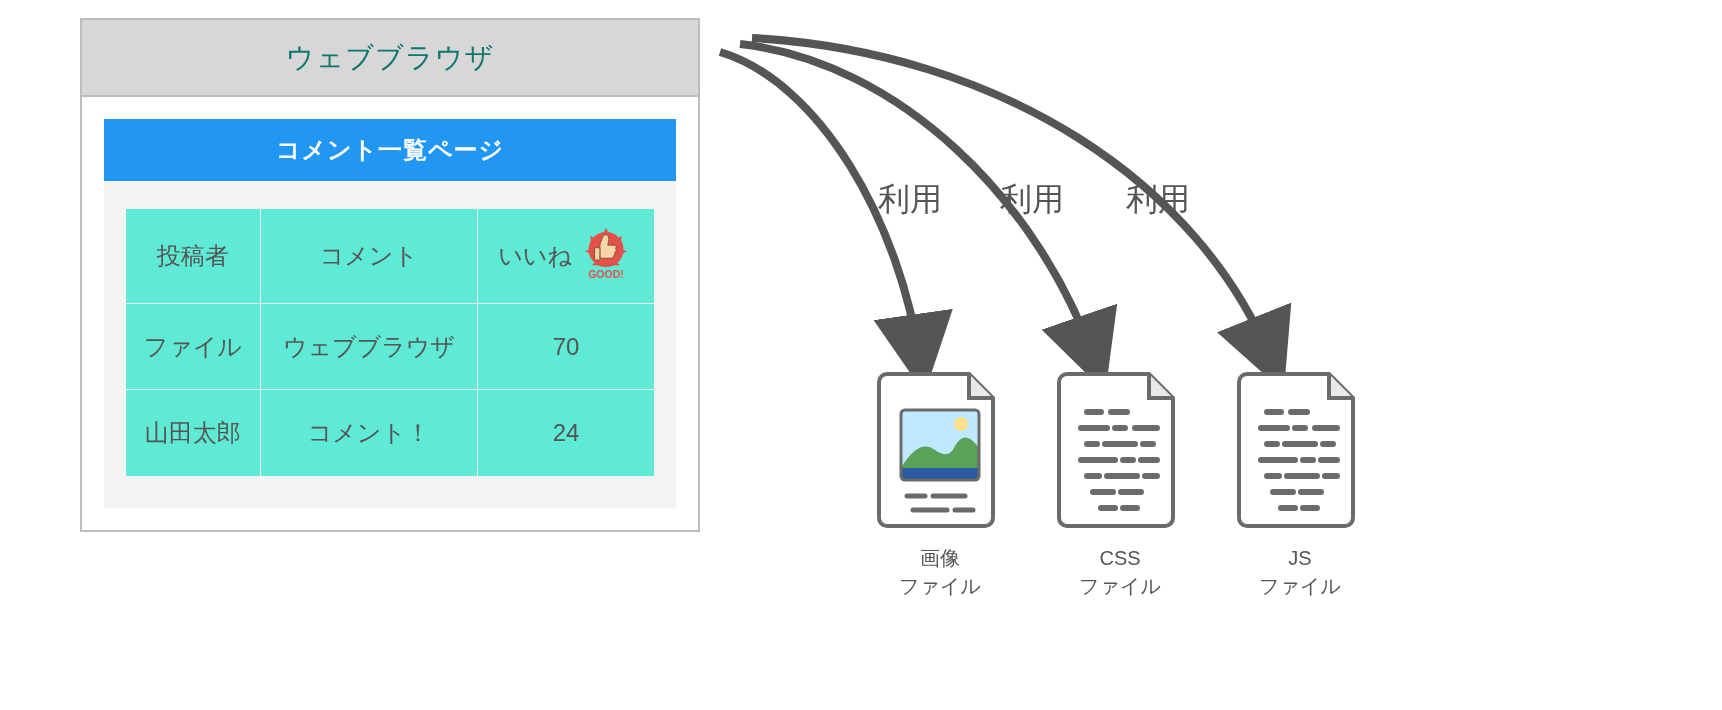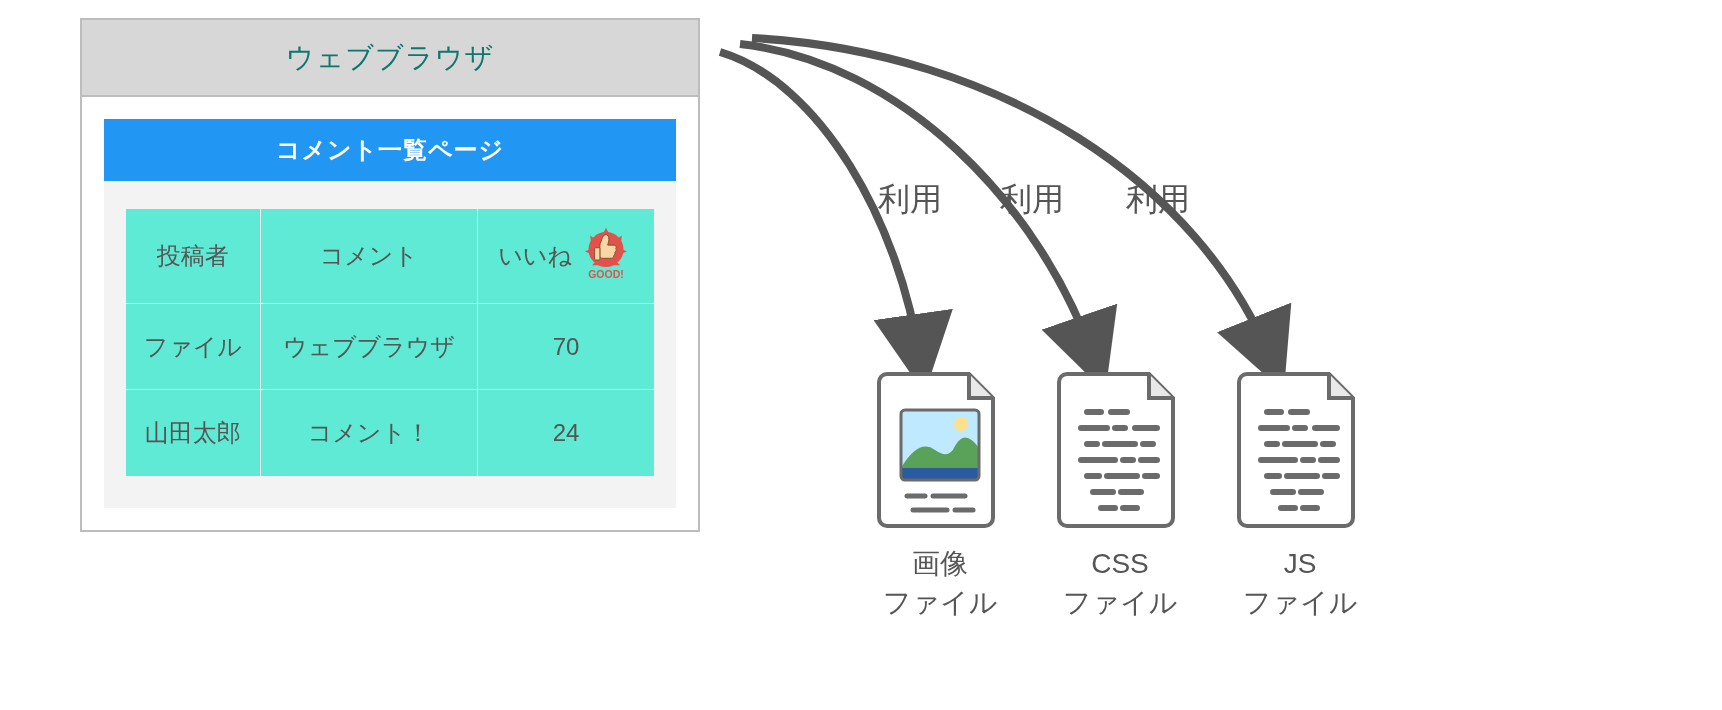--- a/index.html
+++ b/index.html
@@ -93,21 +93,21 @@
     }
     .file {
       display: flex;
       flex-direction: column;
       align-items: center;
       width: 160px;
     }
     .file svg { width: 126px; height: 160px; }
     .file-label {
       margin-top: 10px;
-      font-size: 28px;
+      font-size: 20px;
       color: #555;
       text-align: center;
       line-height: 1.4;
     }
   </style>
 </head>
 <body>
 
 <div class="browser-window">
   <div class="browser-titlebar">

